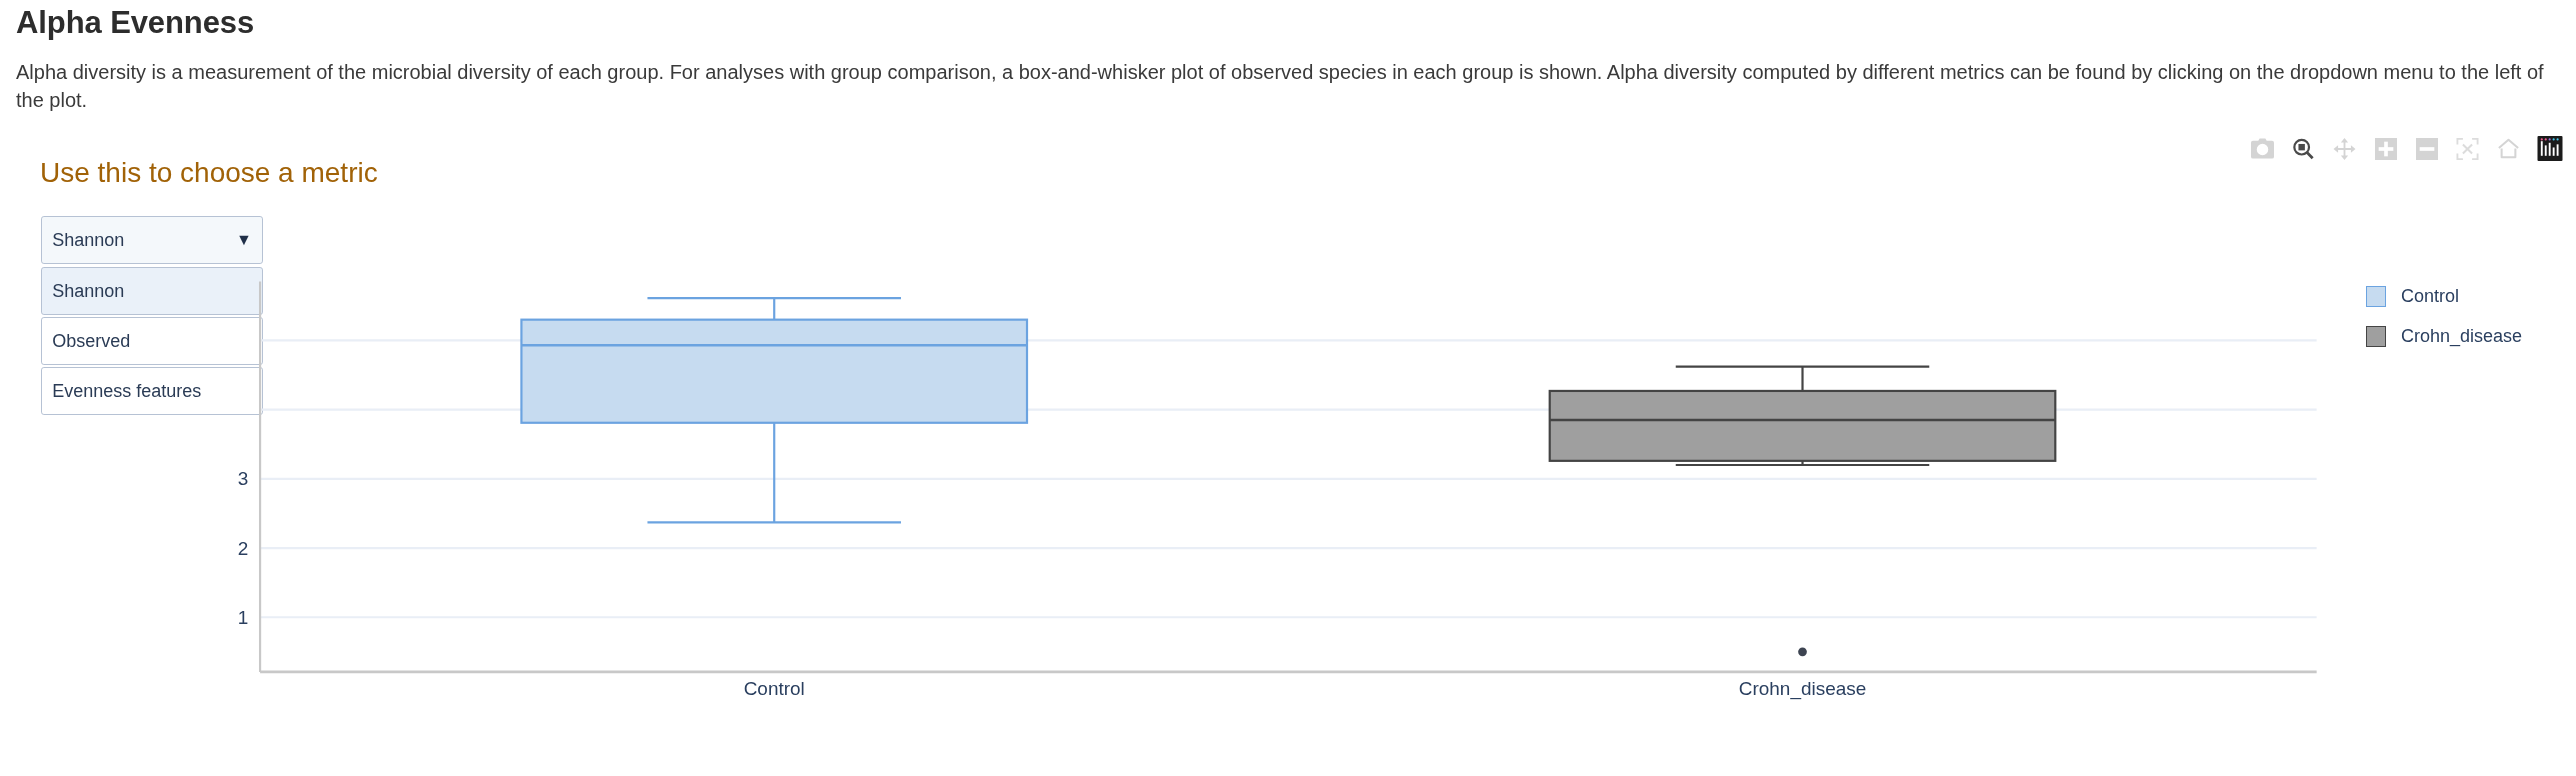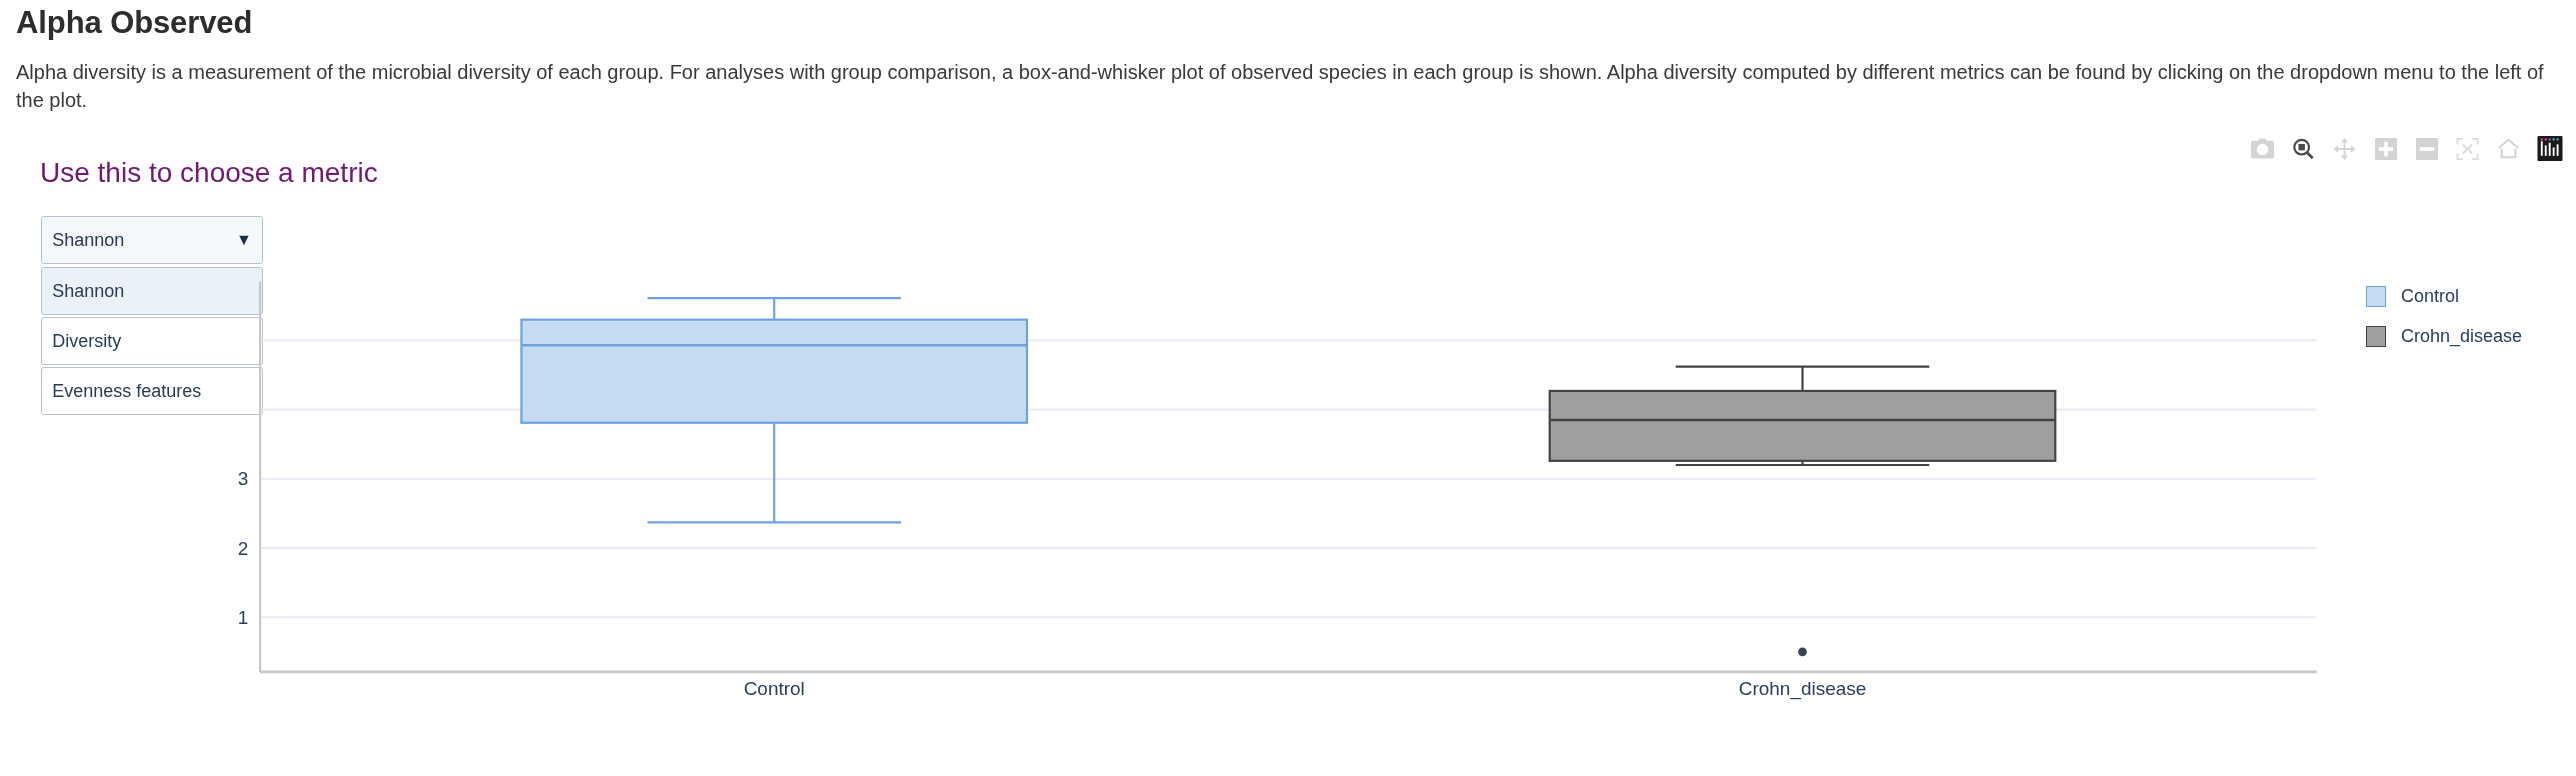--- a/index.html
+++ b/index.html
@@ -22,21 +22,21 @@
     line-height: 1.1;
   }
   .page-desc {
     position: absolute; left: 16px; top: 58px; width: 2542px;
     font-size: 20px; color: #3a3a3a; line-height: 1.42;
   }
 
   
   .chooser-note {
     position: absolute; left: 40px; top: 157px;
-    font-size: 28px; color: #701a75; font-weight: normal;
+    font-size: 28px; color: #a16207; font-weight: normal;
     white-space: nowrap;
   }
 
   
   .dd-wrap { position: absolute; left: 41px; top: 216px; width: 266px; }
   .dd-select {
     position: relative;
     height: 48px; width: 222px;
     background: #f4f8fb;
     border: 0.7px solid #b6c2d4;
@@ -89,36 +89,36 @@
   }
   .legend-item { display: flex; align-items: center; gap: 14.6px; }
   .legend-swatch { width: 20.4px; height: 20.4px; }
   .legend-label { font-size: 18px; color: #2a3f5f; white-space: nowrap; }
 </style>
 </head>
 <body>
 
 <div id="page">
 
-  <div class="page-title">Alpha Observed</div>
+  <div class="page-title">Alpha Evenness</div>
   <div class="page-desc">Alpha diversity is a measurement of the microbial diversity of each group. For analyses with group comparison, a box-and-whisker plot of observed species in each group is shown. Alpha diversity computed by different metrics can be found by clicking on the dropdown menu to the left of the plot.</div>
 
   <div class="chooser-note">Use this to choose a metric</div>
 
   <div class="dd-wrap">
     <div class="dd-select">
       <span class="dd-value">Shannon</span>
       <span class="dd-caret">▼</span>
     </div>
     <div class="dd-list">
       <div class="dd-option selected">
         <span>Shannon</span>
       </div>
       <div class="dd-option">
-        <span>Diversity</span>
+        <span>Observed</span>
       </div>
       <div class="dd-option">
         <span>Evenness features</span>
       </div>
     </div>
   </div>
 
   <div class="modebar">
     <div class="mb-btn">
       <svg width="23" height="22" viewBox="0 0 24 22" fill="#d4d4d4">

